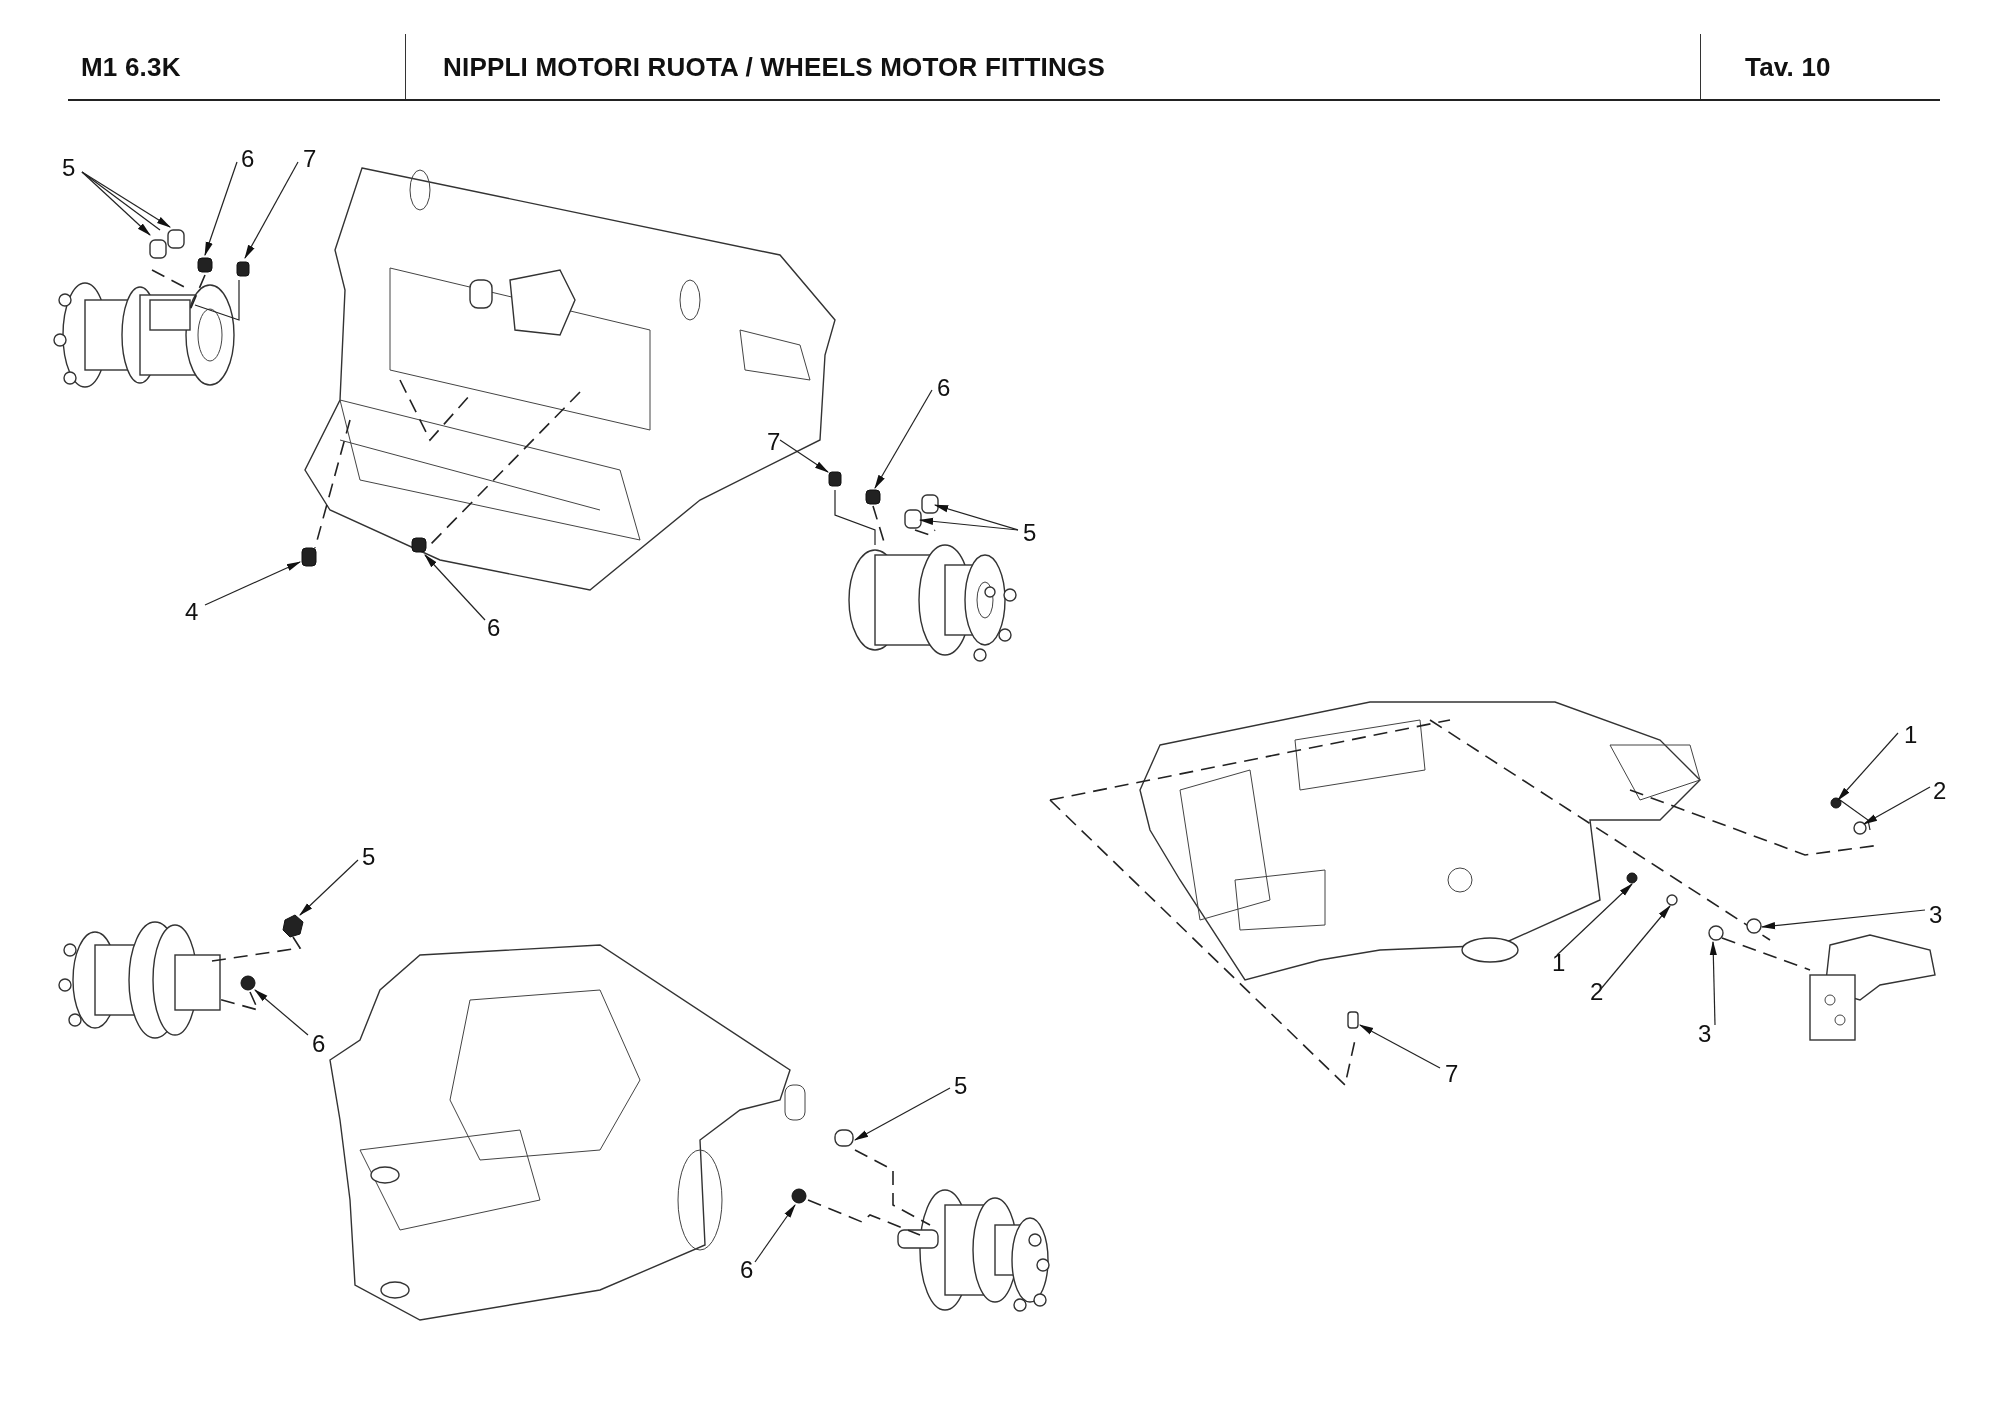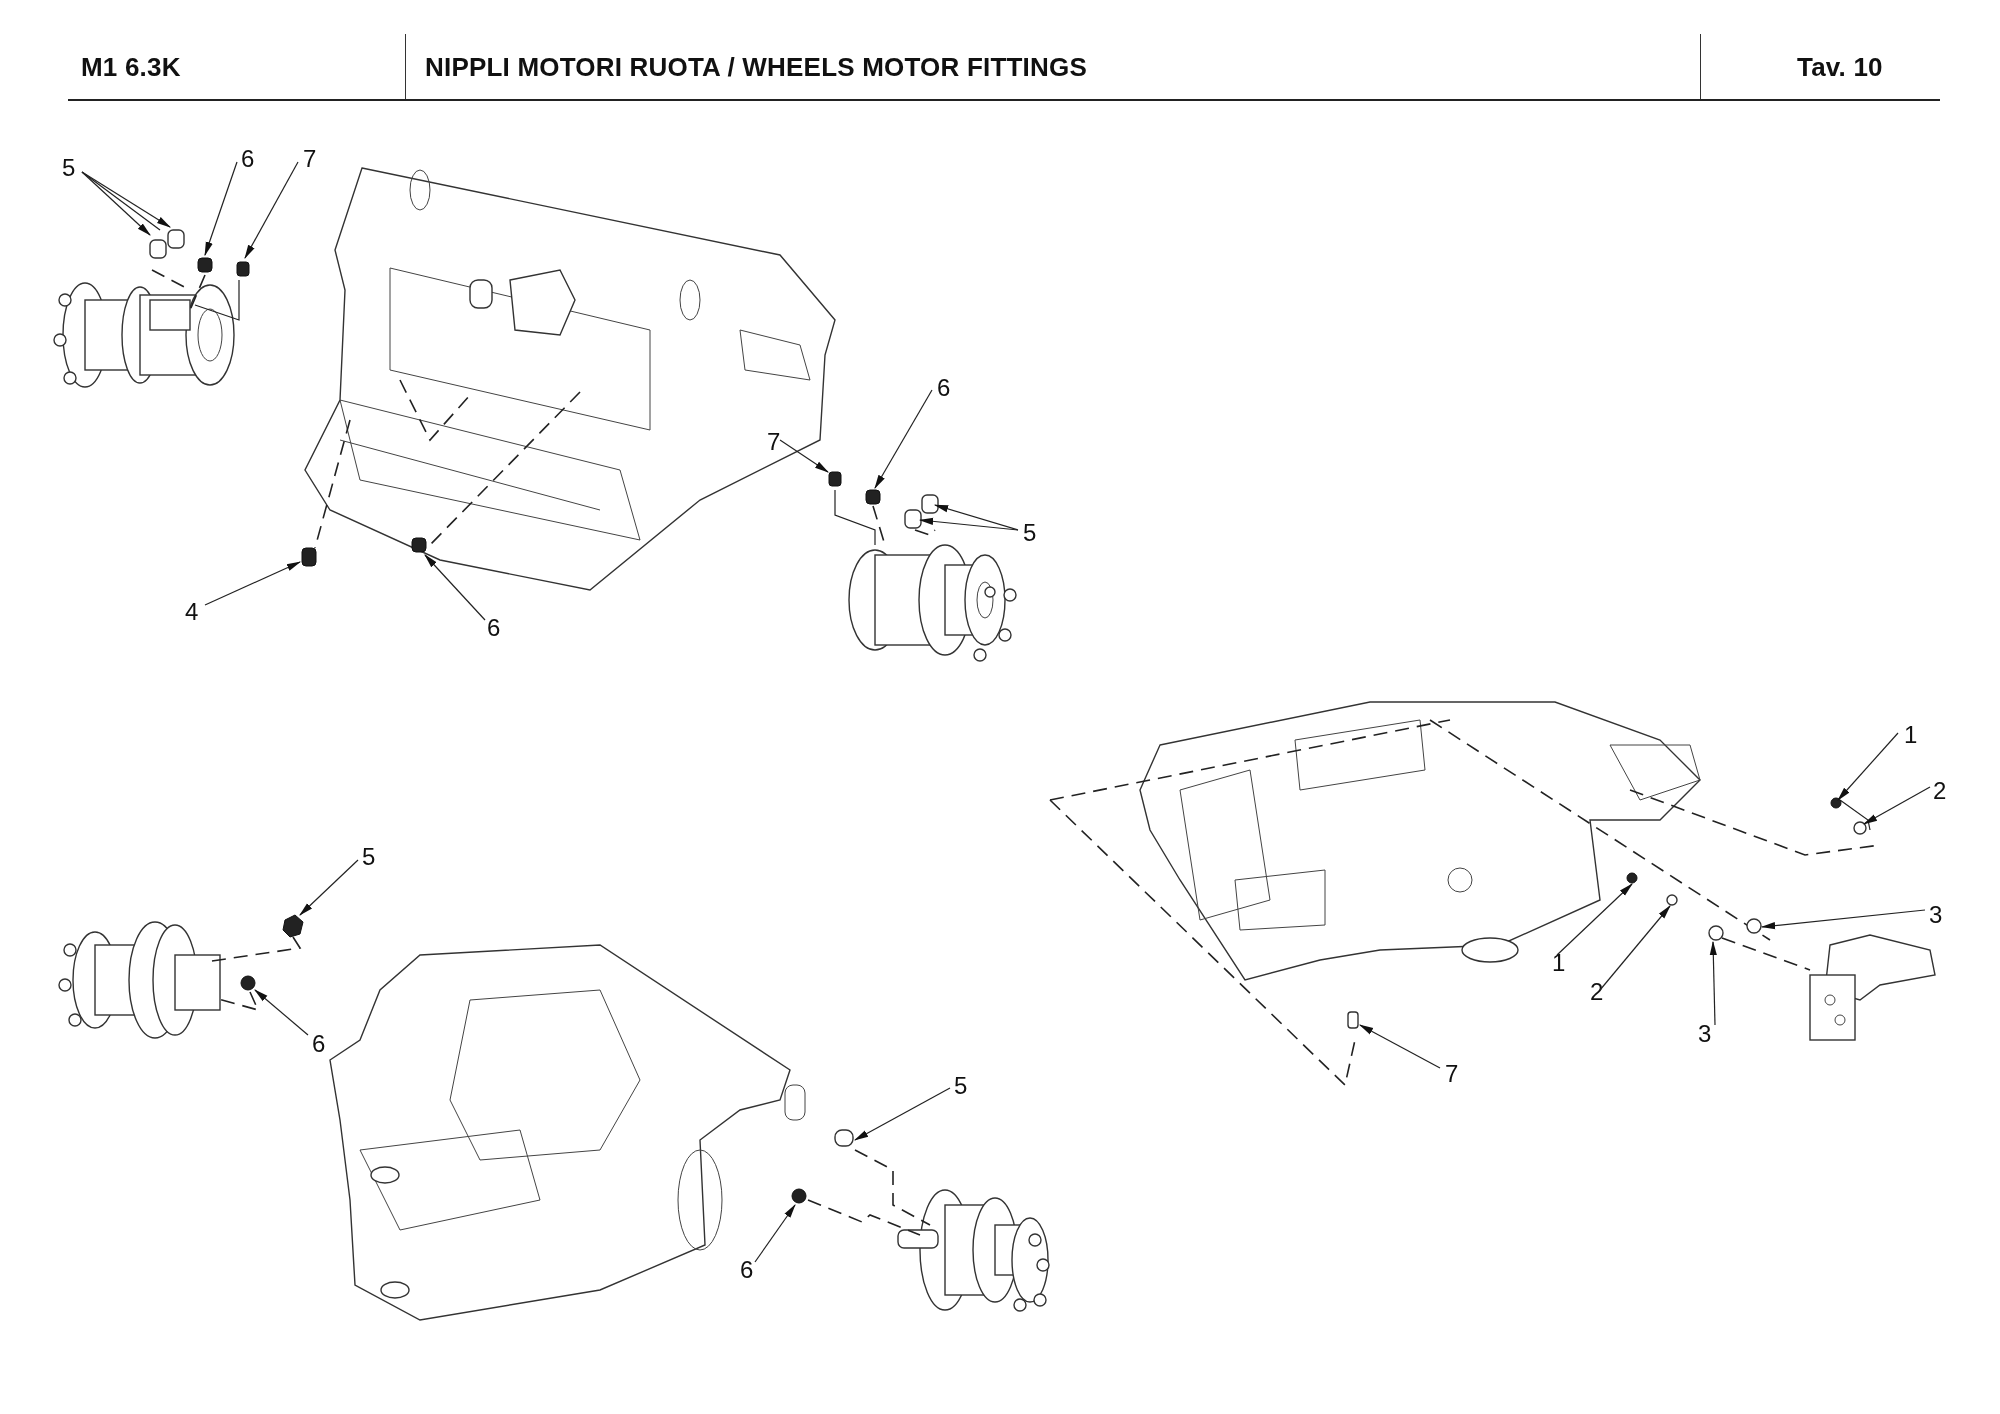--- a/index.html
+++ b/index.html
@@ -15,23 +15,23 @@
   .part-thin { stroke:#444; stroke-width:1; fill:none; }
   .fitting { fill:#222; stroke:#111; stroke-width:1; }
   .arrowhead { fill:#111; }
 </style>
 </head>
 <body>
 
 <div>
   <div class="hdr-text" style="left:81px;">M1 6.3K</div>
   <div class="vsep" style="left:405px;"></div>
-  <div class="hdr-text" style="left:425px;">NIPPLI MOTORI RUOTA / WHEELS MOTOR FITTINGS</div>
+  <div class="hdr-text" style="left:443px;">NIPPLI MOTORI RUOTA / WHEELS MOTOR FITTINGS</div>
   <div class="vsep" style="left:1700px;"></div>
-  <div class="hdr-text" style="left:1797px;">Tav.  10</div>
+  <div class="hdr-text" style="left:1745px;">Tav.  10</div>
   <div class="hdr-line"></div>
 </div>
 
 <svg class="drawing" width="2000" height="1414" viewBox="0 0 2000 1414">
   <defs>
     <marker id="ah" markerWidth="12" markerHeight="8" refX="11" refY="4" orient="auto">
       <path d="M0,1 L12,4 L0,7 Z" class="arrowhead"></path>
     </marker>
   </defs>
 

